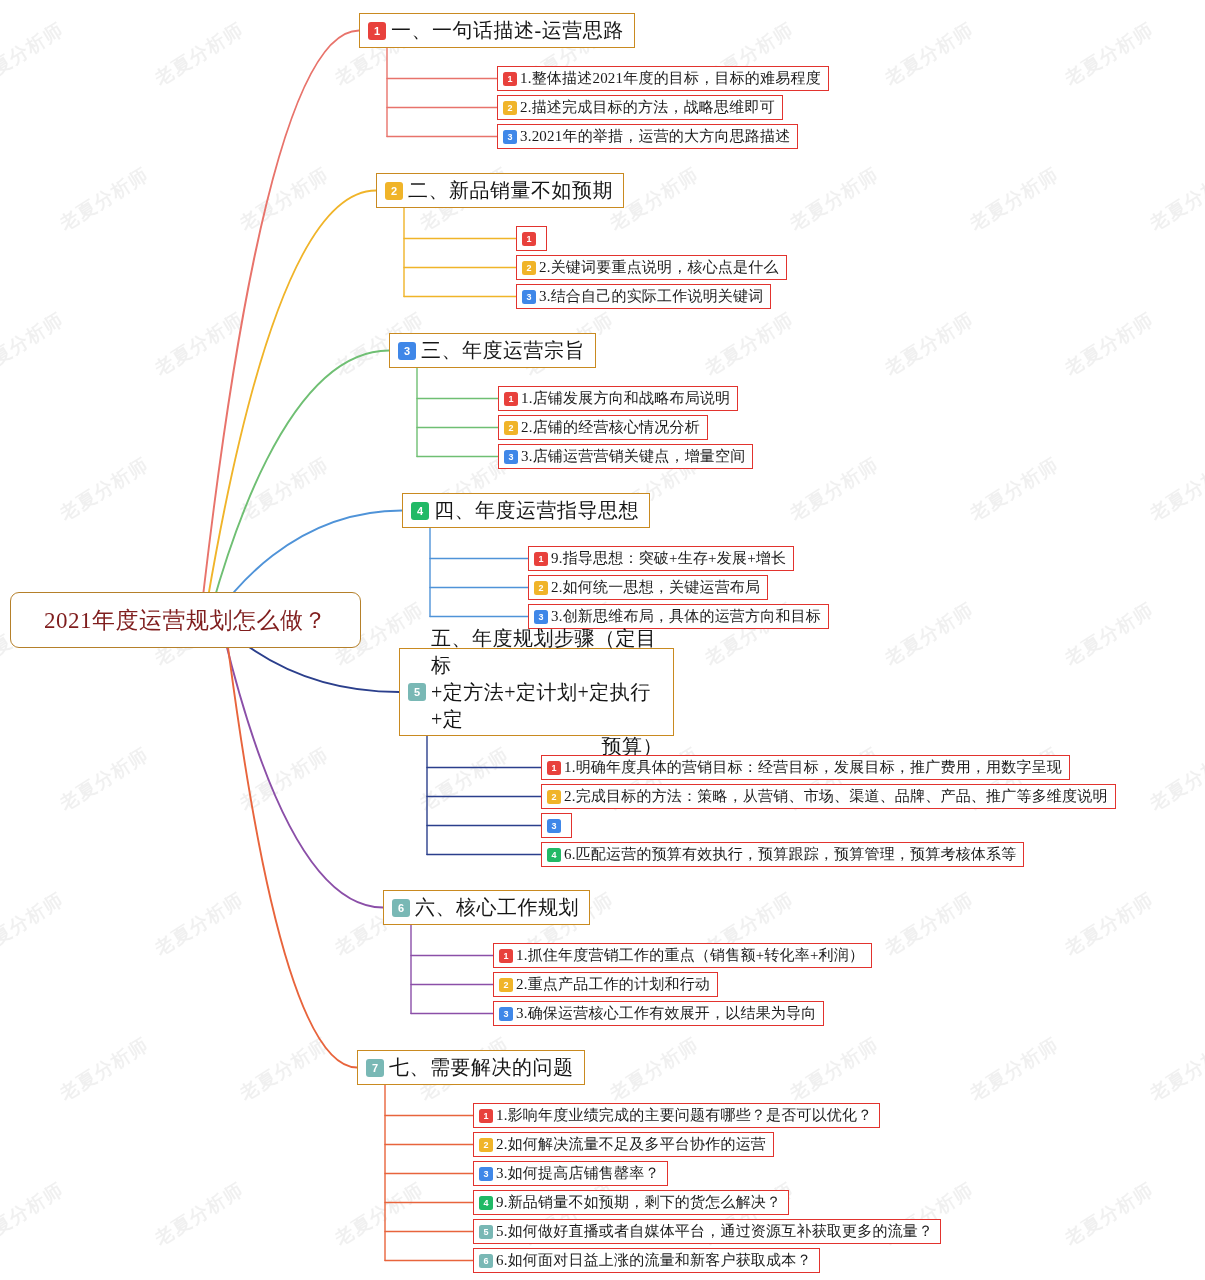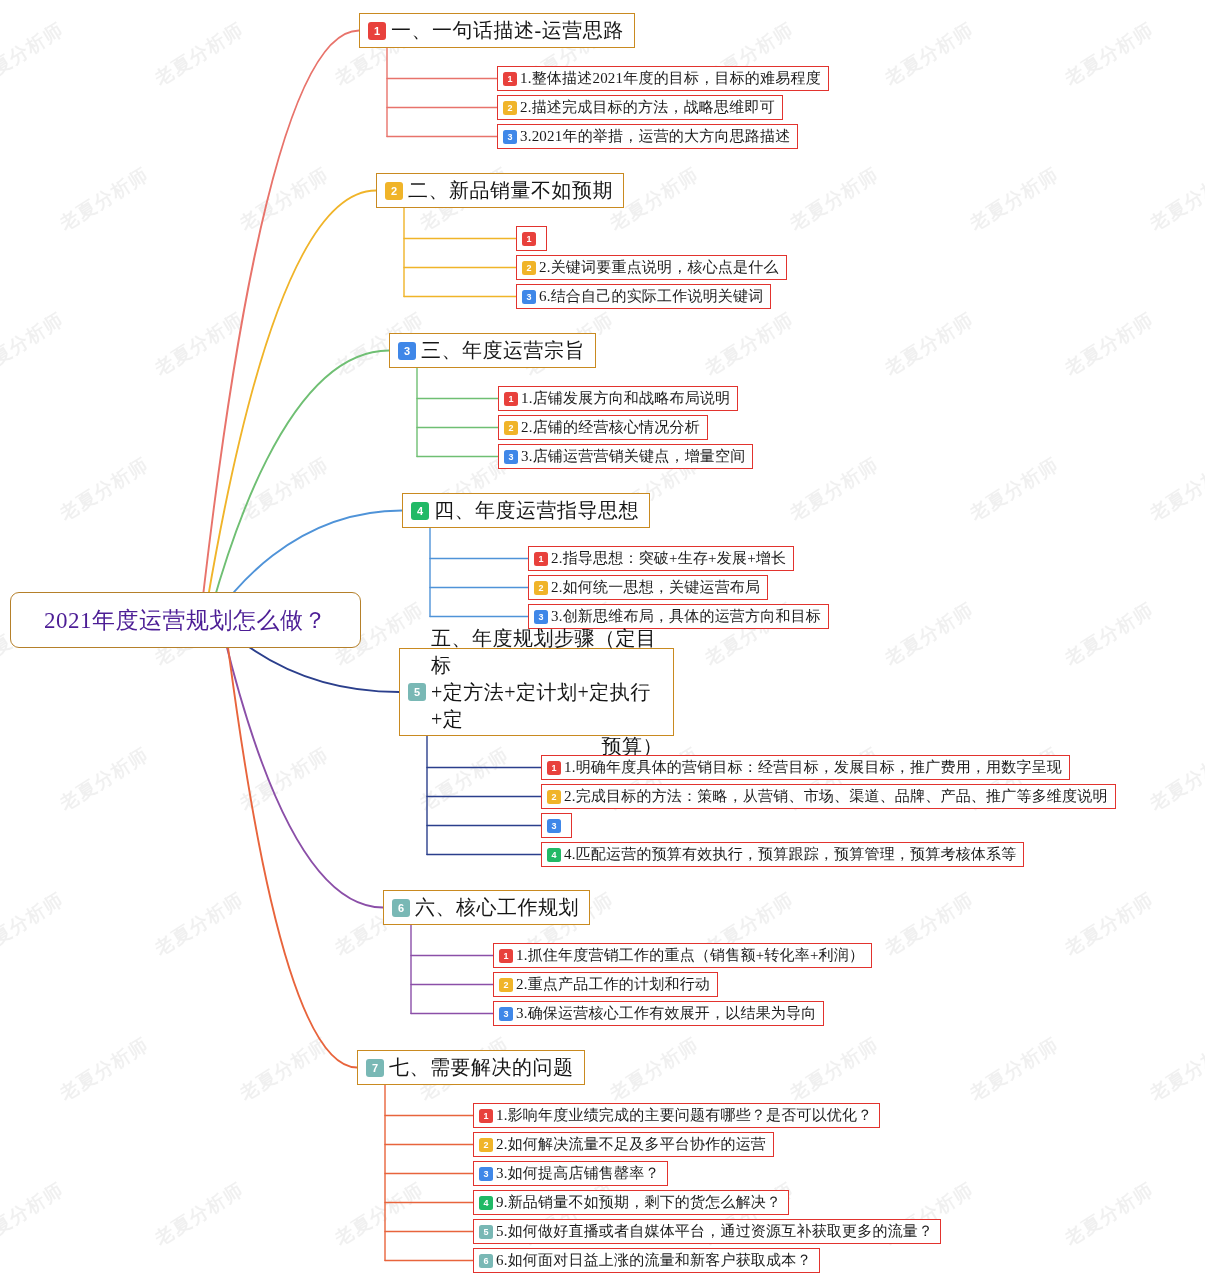--- a/index.html
+++ b/index.html
@@ -60,21 +60,21 @@
     left: 10px;
     top: 592px;
     width: 351px;
     height: 56px;
     border: 1.5px solid #b5802a;
     border-radius: 9px;
     justify-content: center;
   }
   #root-node .node-text {
     font-size: 23px;
-    color: #4c1d95;
+    color: #7f1d1d;
     letter-spacing: 0.5px;
   }
 
   
   .topic {
     border: 1.5px solid #c98a20;
     padding: 3px 10px 3px 8px;
     align-items: center;
   }
   .topic .node-text {
@@ -267,21 +267,21 @@
       </div>
       <div class="node leaf" style="left: 516px; top: 226px;">
         <span class="badge b-red">1</span>
       </div>
       <div class="node leaf" style="left: 516px; top: 255px;">
         <span class="badge b-orange">2</span>
         <span class="node-text">2.关键词要重点说明，核心点是什么</span>
       </div>
       <div class="node leaf" style="left: 516px; top: 284px;">
         <span class="badge b-blue">3</span>
-        <span class="node-text">6.结合自己的实际工作说明关键词</span>
+        <span class="node-text">3.结合自己的实际工作说明关键词</span>
       </div>
       <div class="node topic" style="left: 389px; top: 333px;">
         <span class="badge b-blue">3</span>
         <span class="node-text">三、年度运营宗旨</span>
       </div>
       <div class="node leaf" style="left: 498px; top: 386px;">
         <span class="badge b-red">1</span>
         <span class="node-text">1.店铺发展方向和战略布局说明</span>
       </div>
       <div class="node leaf" style="left: 498px; top: 415px;">
@@ -291,21 +291,21 @@
       <div class="node leaf" style="left: 498px; top: 444px;">
         <span class="badge b-blue">3</span>
         <span class="node-text">3.店铺运营营销关键点，增量空间</span>
       </div>
       <div class="node topic" style="left: 402px; top: 493px;">
         <span class="badge b-green">4</span>
         <span class="node-text">四、年度运营指导思想</span>
       </div>
       <div class="node leaf" style="left: 528px; top: 546px;">
         <span class="badge b-red">1</span>
-        <span class="node-text">2.指导思想：突破+生存+发展+增长</span>
+        <span class="node-text">9.指导思想：突破+生存+发展+增长</span>
       </div>
       <div class="node leaf" style="left: 528px; top: 575px;">
         <span class="badge b-orange">2</span>
         <span class="node-text">2.如何统一思想，关键运营布局</span>
       </div>
       <div class="node leaf" style="left: 528px; top: 604px;">
         <span class="badge b-blue">3</span>
         <span class="node-text">3.创新思维布局，具体的运营方向和目标</span>
       </div>
       <div class="node topic multiline" style="left: 399px; top: 648px; width: 275px; height: 88px;">
@@ -322,21 +322,21 @@
       </div>
       <div class="node leaf" style="left: 541px; top: 784px;">
         <span class="badge b-orange">2</span>
         <span class="node-text">2.完成目标的方法：策略，从营销、市场、渠道、品牌、产品、推广等多维度说明</span>
       </div>
       <div class="node leaf" style="left: 541px; top: 813px;">
         <span class="badge b-blue">3</span>
       </div>
       <div class="node leaf" style="left: 541px; top: 842px;">
         <span class="badge b-green">4</span>
-        <span class="node-text">4.匹配运营的预算有效执行，预算跟踪，预算管理，预算考核体系等</span>
+        <span class="node-text">6.匹配运营的预算有效执行，预算跟踪，预算管理，预算考核体系等</span>
       </div>
       <div class="node topic" style="left: 383px; top: 890px;">
         <span class="badge b-teal">6</span>
         <span class="node-text">六、核心工作规划</span>
       </div>
       <div class="node leaf" style="left: 493px; top: 943px;">
         <span class="badge b-red">1</span>
         <span class="node-text">1.抓住年度营销工作的重点（销售额+转化率+利润）</span>
       </div>
       <div class="node leaf" style="left: 493px; top: 972px;">

